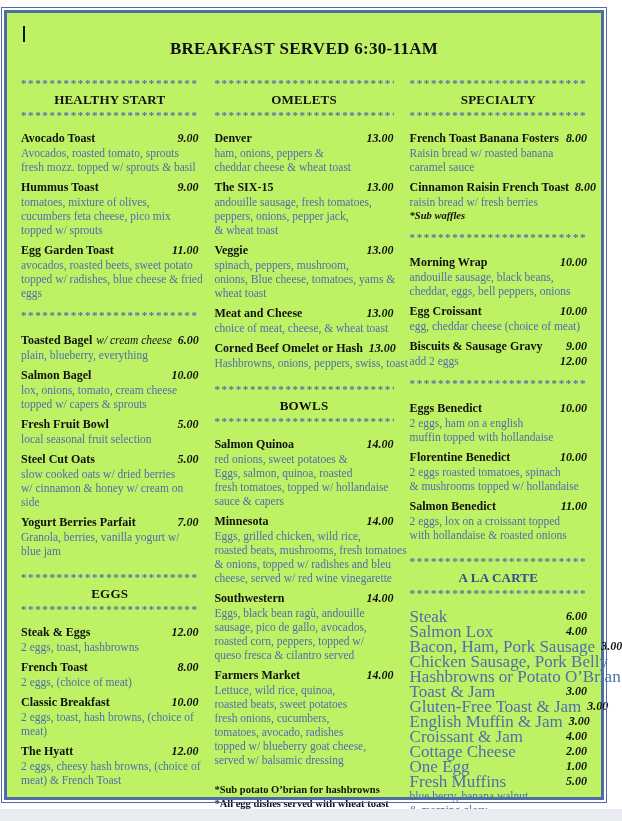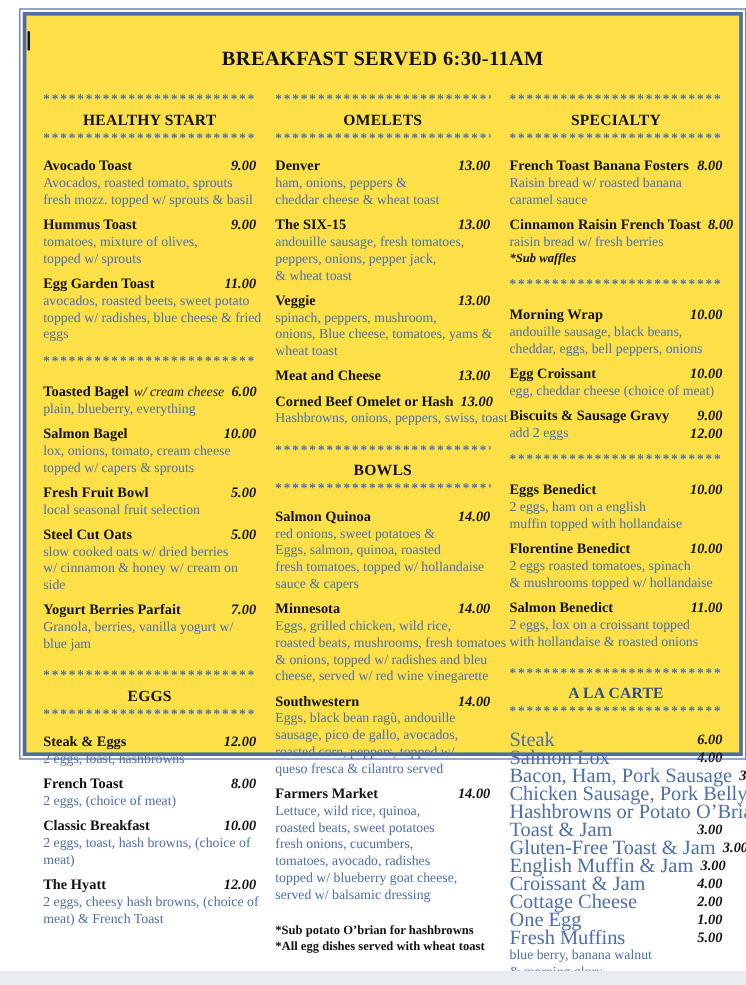--- a/index.html
+++ b/index.html
@@ -10,27 +10,26 @@
   }
   *{box-sizing:border-box;}
   html,body{margin:0;padding:0;}
   body{
     width:622px;height:821px;position:relative;overflow:hidden;
     background:#ffffff;
     font-family:"Liberation Serif","DejaVu Serif",serif;
     color:var(--ink);
   }
   .page{
-    position:absolute;left:4px;top:10px;width:600px;height:620px;
-    background:#fde047;
+    position:absolute;left:4px;top:10px;width:600px;height:790px;
+    background:#bef264;
     border:3px solid var(--border);
     outline:1px solid var(--border);
     outline-offset:2px;
     padding:12px 12px 0 12px;
-    margin-left:15px;
   }
   .page-edge{
     position:absolute;left:0;top:809px;width:622px;height:12px;
     background:#e9edf2;
   }
   .caret{
     position:absolute;left:23px;top:26px;width:2px;height:16px;
     background:#111;
   }
   .title{
@@ -90,20 +89,21 @@
             </div>
             <div class="dl">Avocados, roasted tomato, sprouts</div>
             <div class="dl">fresh mozz. topped w/ sprouts &amp; basil</div>
           </div>
           <div class="item">
             <div class="row">
               <span class="nm"><b>Hummus Toast</b></span>
               <span class="pr">9.00</span>
             </div>
             <div class="dl">tomatoes, mixture of olives,</div>
+            <div class="dl">cucumbers feta cheese, pico mix</div>
             <div class="dl">topped w/ sprouts</div>
           </div>
           <div class="item">
             <div class="row">
               <span class="nm"><b>Egg Garden Toast</b></span>
               <span class="pr">11.00</span>
             </div>
             <div class="dl">avocados, roasted beets, sweet potato</div>
             <div class="dl">topped w/ radishes, blue cheese &amp; fried</div>
             <div class="dl">eggs</div>
@@ -218,20 +218,21 @@
             </div>
             <div class="dl">spinach, peppers, mushroom,</div>
             <div class="dl">onions, Blue cheese, tomatoes, yams &amp;</div>
             <div class="dl">wheat toast</div>
           </div>
           <div class="item">
             <div class="row">
               <span class="nm"><b>Meat and Cheese</b></span>
               <span class="pr">13.00</span>
             </div>
+            <div class="dl">choice of meat, cheese, &amp; wheat toast</div>
           </div>
           <div class="item">
             <div class="row">
               <span class="nm"><b>Corned Beef Omelet or Hash</b></span>
               <span class="pr">13.00</span>
             </div>
             <div class="dl">Hashbrowns, onions, peppers, swiss, toast</div>
           </div>
         </section>
         <section class="section">

